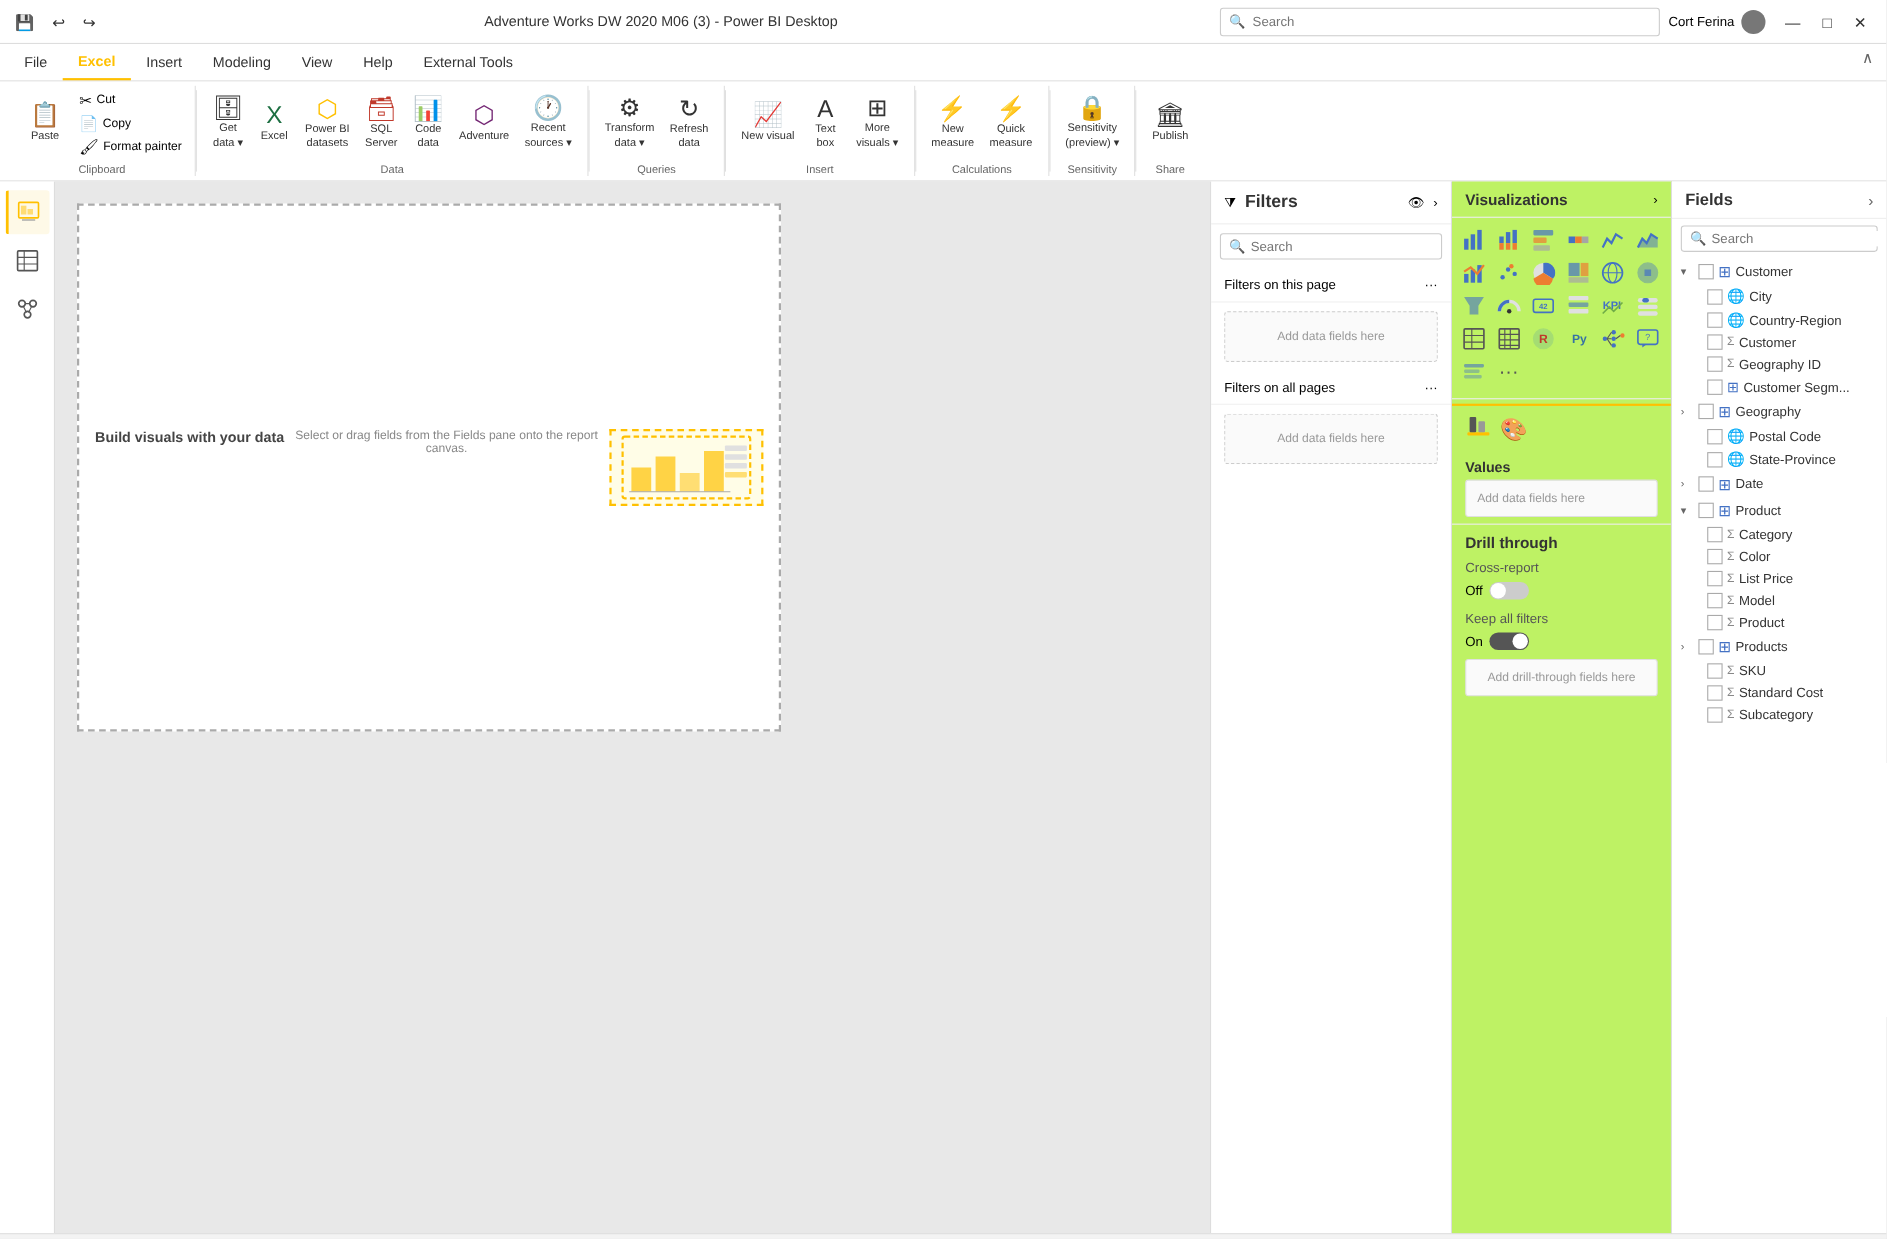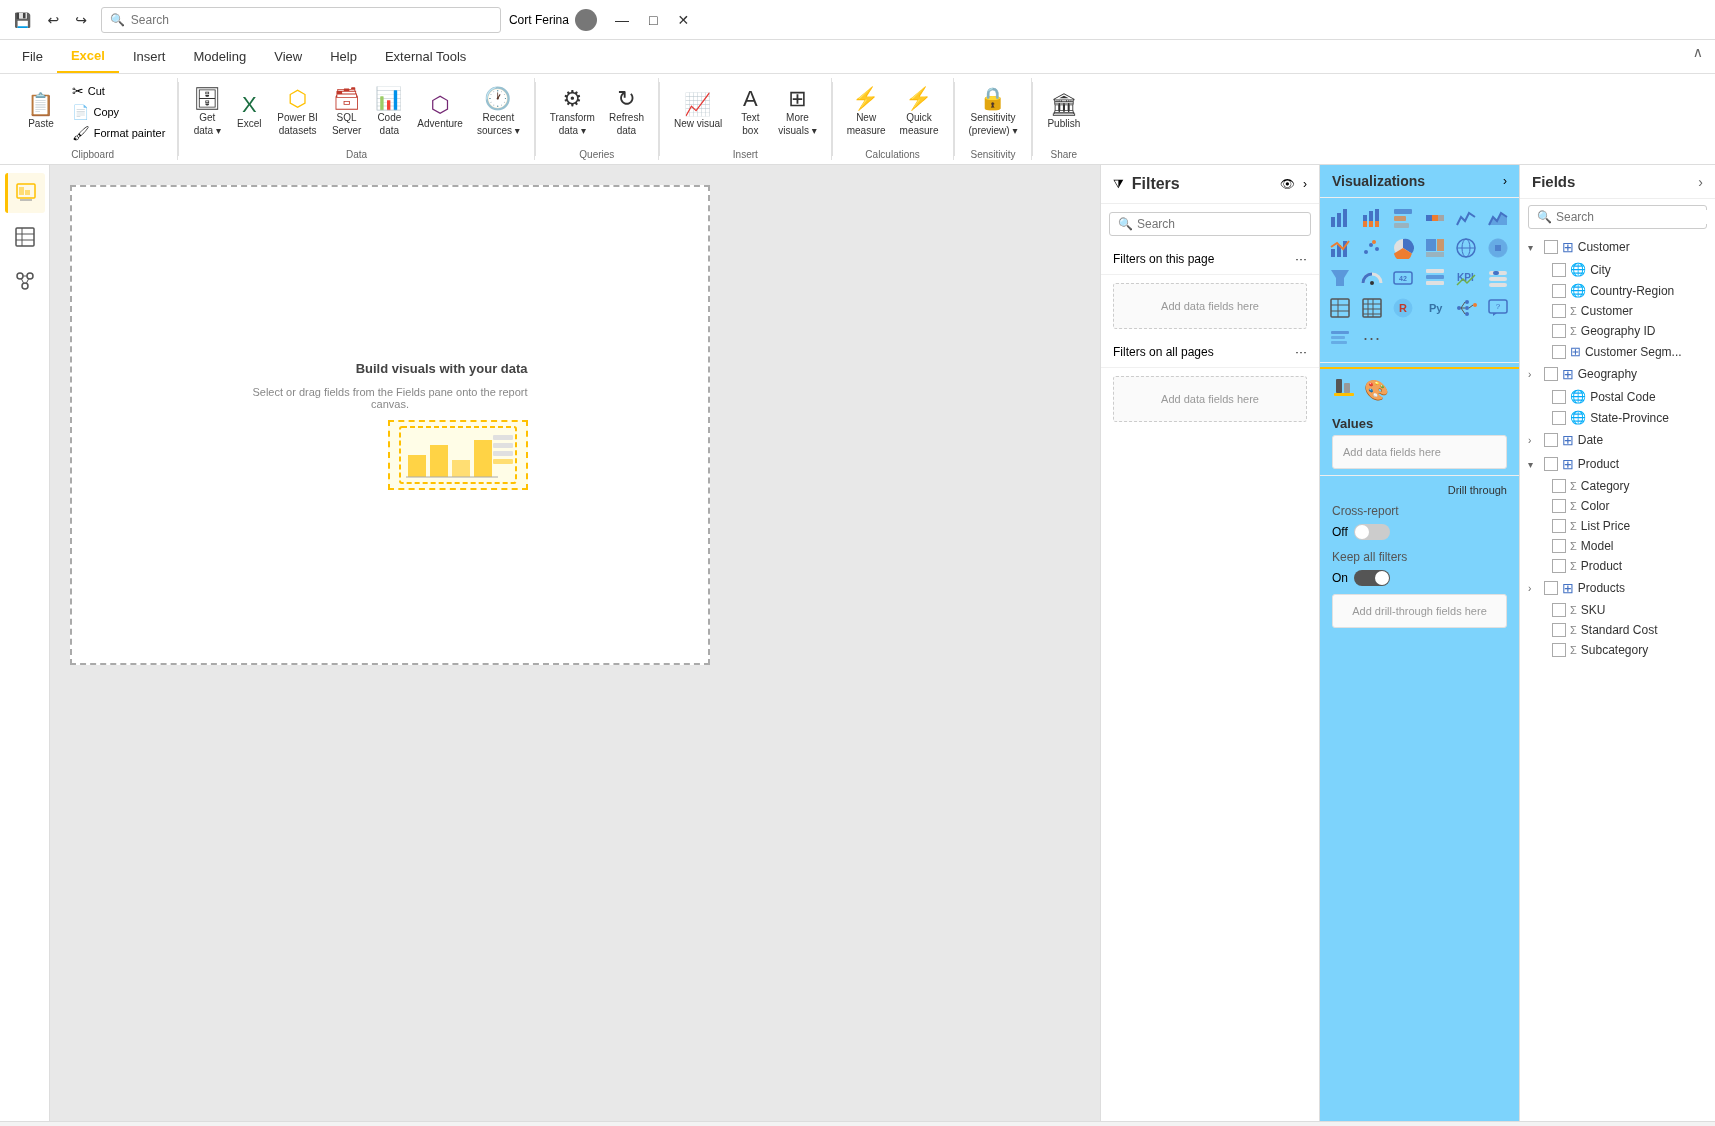--- a/index.html
+++ b/index.html
@@ -108,22 +108,22 @@
       height: 480px;
       background: #fff;
       border: 2px dashed #aaa;
       display: flex;
       flex-direction: column;
       align-items: center;
       justify-content: center;
     }
     .canvas-placeholder {
       display: flex;
-      flex-direction: column;
-      align-items: flex-end;
+      flex-direction: row;
+      align-items: flex-start;
       gap: 10px;
       color: #666;
     }
     .canvas-placeholder-title { font-weight: 600; font-size: 13px; color: #444; }
     .canvas-placeholder-sub { font-size: 11px; color: #888; text-align: center; }
     .canvas-illustration {
       width: 140px; height: 70px;
       border: 2px dashed #ffc000;
       background: #fffde7;
       display: flex; align-items: center; justify-content: center;
@@ -155,21 +155,21 @@
       text-align: center; color: #999; font-size: 11px; background: #fafafa;
     }
     .filter-section-header {
       display: flex; align-items: center; justify-content: space-between;
       padding: 8px 12px; border-bottom: 1px solid #f0f0f0;
     }
 
     
     .viz-panel {
       width: 200px;
-      background: #7dd3fc;
+      background: #bef264;
       border-right: 1px solid #ddd;
       display: flex;
       flex-direction: column;
       overflow-y: auto;
     }
     .viz-panel-header {
       display: flex; align-items: center; padding: 8px 12px; border-bottom: 1px solid #eee;
       gap: 8px;
     }
     .viz-panel-title { font-size: 14px; font-weight: 600; flex: 1; color: #333; }
@@ -183,21 +183,21 @@
       width: 28px; height: 28px; display: flex; align-items: center; justify-content: center;
       cursor: pointer; border-radius: 3px; font-size: 16px; color: #555;
     }
     .viz-divider { border-top: 1px solid #eee; margin: 4px 0; }
     .viz-values-section { padding: 6px 12px; }
     .viz-values-label { font-size: 13px; font-weight: 600; color: #333; margin-bottom: 4px; }
     .viz-values-drop { border: 1px solid #e0e0e0; border-radius: 3px; padding: 10px; color: #999; font-size: 11px; background: #fafafa; }
     .viz-format-icon { font-size: 20px; color: #ffc000; cursor: pointer; }
     .viz-format-bar { display: flex; align-items: center; gap: 8px; padding: 6px 12px; border-top: 2px solid #ffc000; }
     .drill-section { padding: 8px 12px; border-top: 1px solid #eee; }
-    .drill-title { font-size: 11px; font-weight: 400; color: #333; margin-bottom: 8px; text-align: right; }
+    .drill-title { font-size: 14px; font-weight: 700; color: #333; margin-bottom: 8px; }
     .drill-row { display: flex; align-items: center; justify-content: space-between; margin-bottom: 6px; }
     .drill-label { font-size: 12px; color: #555; }
     .toggle-container { display: flex; align-items: center; gap: 6px; font-size: 12px; }
     .toggle { width: 36px; height: 16px; border-radius: 8px; position: relative; cursor: pointer; }
     .toggle.off { background: #ccc; }
     .toggle.on { background: #555; }
     .toggle-knob { width: 14px; height: 14px; border-radius: 50%; background: #fff; position: absolute; top: 1px; transition: left 0.2s; }
     .toggle.off .toggle-knob { left: 1px; }
     .toggle.on .toggle-knob { left: 21px; }
     .drill-drop { border: 1px solid #e0e0e0; border-radius: 3px; padding: 10px; color: #999; font-size: 11px; background: #fafafa; margin-top: 8px; text-align: center; }
@@ -253,20 +253,21 @@
   </style>
 </head>
 <body>
 
 <div class="title-bar">
   <div class="title-bar-controls">
     <button>💾</button>
     <button>↩</button>
     <button>↪</button>
   </div>
+  <div class="title-bar-title">Adventure Works DW 2020 M06 (3) - Power BI Desktop</div>
   <div class="title-bar-search">
     <span>🔍</span>
     <input placeholder="Search" style="">
   </div>
   <div class="title-bar-user">
     <span>Cort Ferina</span>
     <div class="user-avatar"></div>
   </div>
   <div class="win-controls">
     <button class="min-btn">—</button>

